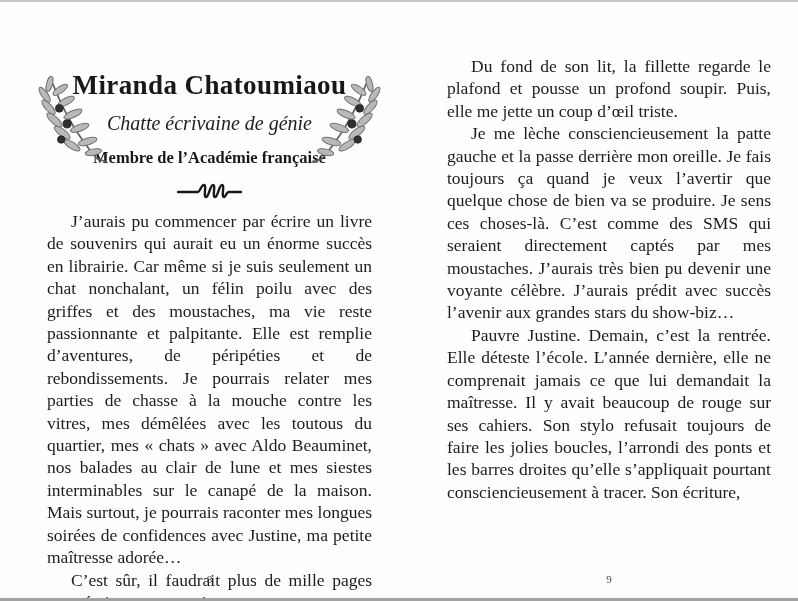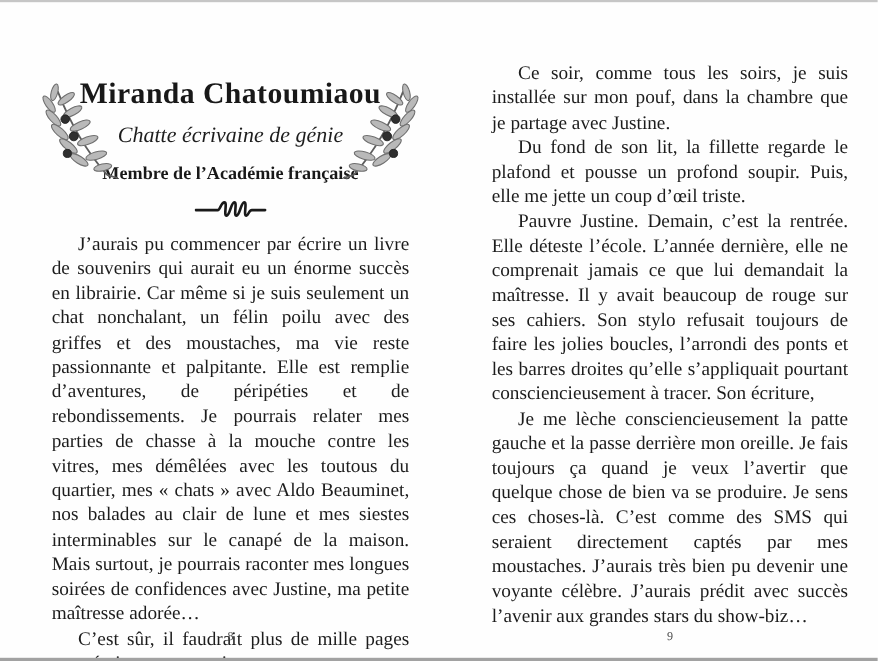--- a/index.html
+++ b/index.html
@@ -121,23 +121,22 @@
     <div class="body-text">
       <p>J’aurais pu commencer par écrire un livre de souvenirs qui aurait eu un énorme succès en librairie. Car même si je suis seulement un chat nonchalant, un félin poilu avec des griffes et des moustaches, ma vie reste passionnante et palpitante. Elle est remplie d’aventures, de péripéties et de rebondissements. Je pourrais relater mes parties de chasse à la mouche contre les vitres, mes démêlées avec les toutous du quartier, mes « chats » avec Aldo Beauminet, nos balades au clair de lune et mes siestes interminables sur le canapé de la maison. Mais surtout, je pourrais raconter mes longues soirées de confidences avec Justine, ma petite maîtresse adorée…</p>
       <p>C’est sûr, il faudrait plus de mille pages pour écrire toute ma vie.</p>
     </div>
 
     <div class="folio">8</div>
   </div>
 
   <div class="page page-right">
     <div>
-      <p>Ce soir, comme tous les soirs, je suis installée sur mon pouf, dans la chambre que je partage avec Justine.</p>
       <p>Du fond de son lit, la fillette regarde le plafond et pousse un profond soupir. Puis, elle me jette un coup d’œil triste.</p>
+      <p>Je me lèche consciencieusement la patte gauche et la passe derrière mon oreille. Je fais toujours ça quand je veux l’avertir que quelque chose de bien va se produire. Je sens ces choses-là. C’est comme des SMS qui seraient directement captés par mes moustaches. J’aurais très bien pu devenir une voyante célèbre. J’aurais prédit avec succès l’avenir aux grandes stars du show-biz…</p>
       <p>Pauvre Justine. Demain, c’est la rentrée. Elle déteste l’école. L’année dernière, elle ne comprenait jamais ce que lui demandait la maîtresse. Il y avait beaucoup de rouge sur ses cahiers. Son stylo refusait toujours de faire les jolies boucles, l’arrondi des ponts et les barres droites qu’elle s’appliquait pourtant consciencieusement à tracer. Son écriture,</p>
-      <p>Je me lèche consciencieusement la patte gauche et la passe derrière mon oreille. Je fais toujours ça quand je veux l’avertir que quelque chose de bien va se produire. Je sens ces choses-là. C’est comme des SMS qui seraient directement captés par mes moustaches. J’aurais très bien pu devenir une voyante célèbre. J’aurais prédit avec succès l’avenir aux grandes stars du show-biz…</p>
     </div>
 
     <div class="folio">9</div>
   </div>
 
   <div class="edge-bottom"></div>
 </div>
 
 </body></html>

